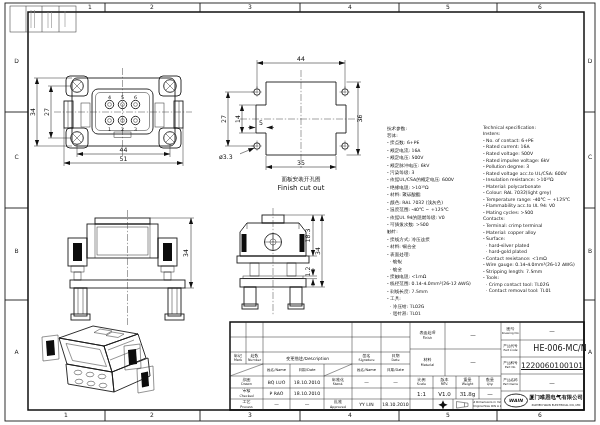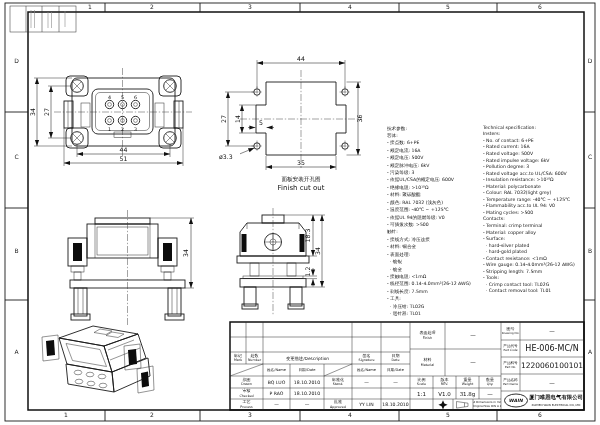--- a/index.html
+++ b/index.html
@@ -375,28 +375,28 @@
       <span class="l1">图号</span>
       <span style="font-size:2.9px;line-height:3.8px;">Drawing No.</span>
     </div>
 <div class="tb" style="left:520px;top:322px;width:64px;height:18px;">
       <span style="font-size:5.5px;">—</span>
     </div>
 <div class="tb" style="left:501px;top:340px;width:19px;height:17px;">
       <span style="font-size:3.6px;line-height:4.4px;">产品代号</span>
       <span style="font-size:2.9px;line-height:3.8px;">Part Code</span>
     </div>
-<div class="tb" style="left:520px;top:340px;width:64px;height:17px;">
+<div class="tb" style="left:520px;top:340px;width:64px;height:17px;padding-left:8px;">
       <span style="font-size:8px;">HE-006-MC/N</span>
     </div>
 <div class="tb" style="left:501px;top:357px;width:19px;height:17px;">
       <span style="font-size:3.6px;line-height:4.4px;">产品料号</span>
       <span style="font-size:2.9px;line-height:3.8px;">Part No.</span>
     </div>
-<div class="tb" style="left:520px;top:357px;width:64px;height:17px;">
+<div class="tb" style="left:520px;top:357px;width:64px;height:17px;text-decoration:underline;">
       <span style="font-size:7.5px;">1220060100101</span>
     </div>
 <div class="tb" style="left:501px;top:374px;width:19px;height:17px;">
       <span style="font-size:3.6px;line-height:4.4px;">产品名称</span>
       <span style="font-size:2.9px;line-height:3.8px;">Part Name</span>
     </div>
 <div class="tb" style="left:520px;top:374px;width:64px;height:17px;">
       <span style="font-size:5.5px;">—</span>
     </div>
 <div class="tb" style="left:504.5px;top:396px;width:23px;height:9px;">

